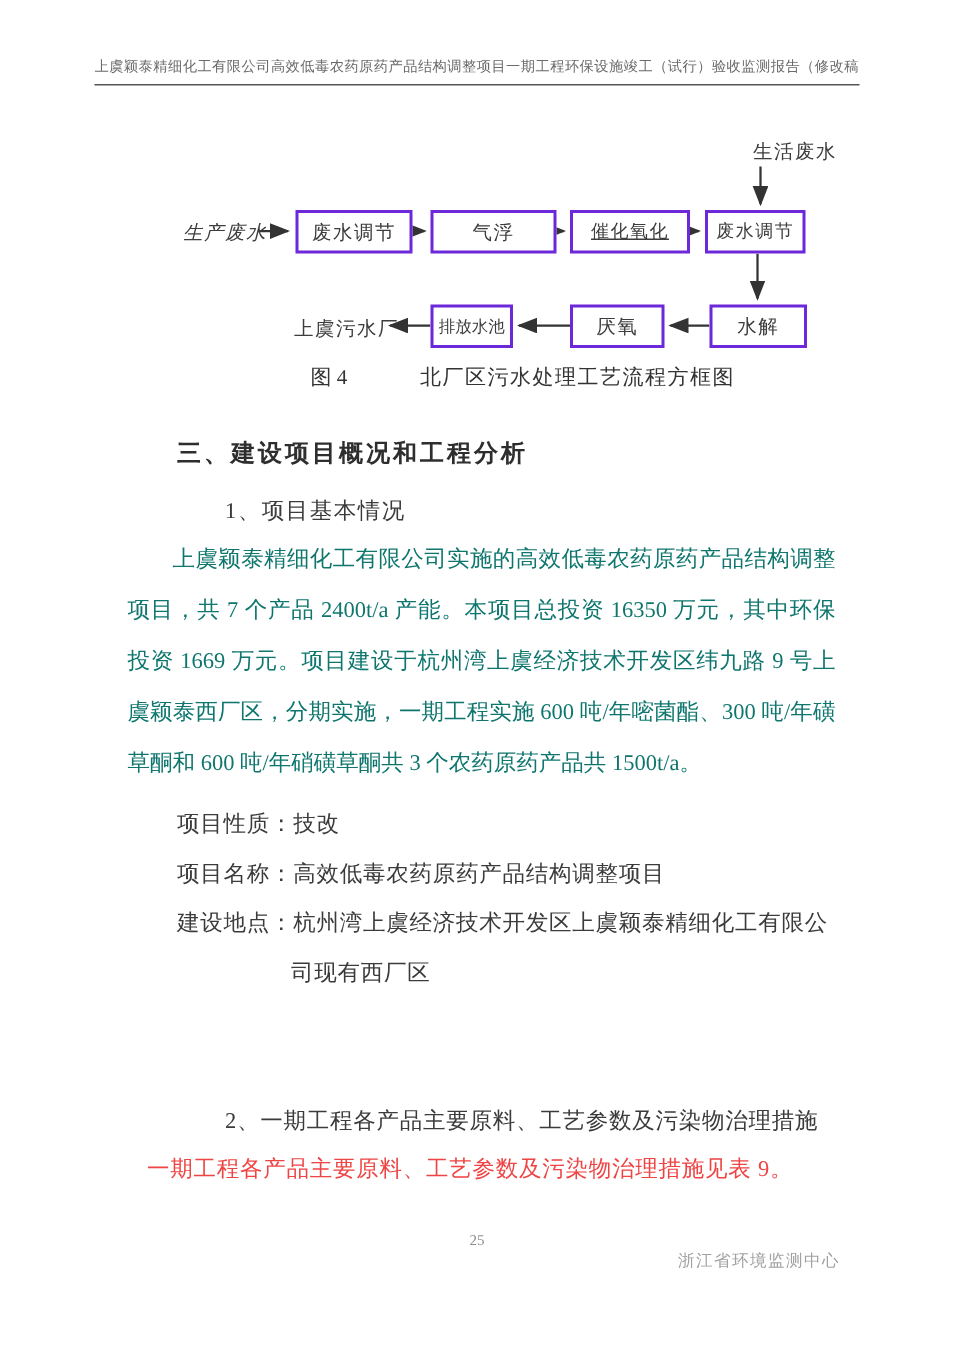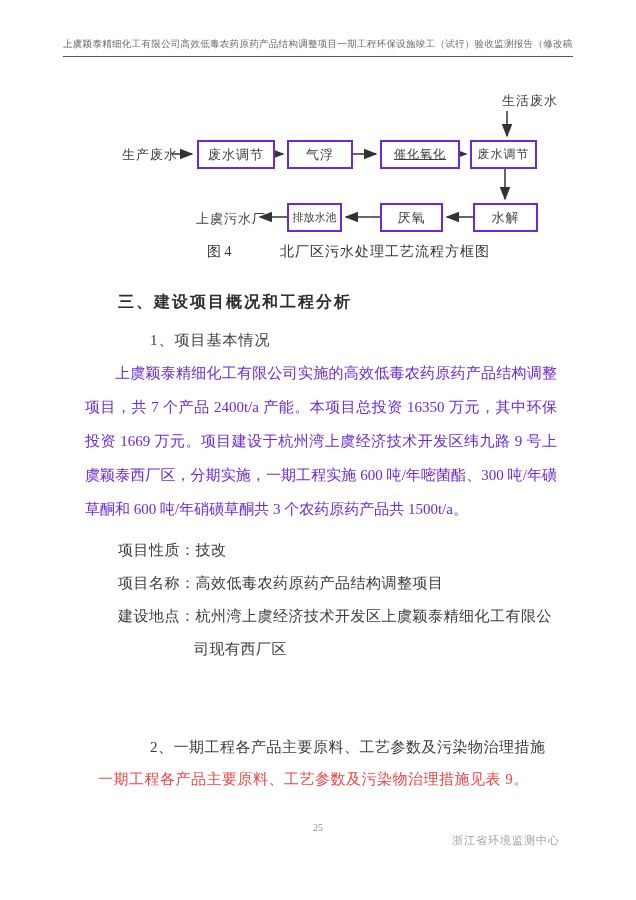--- a/index.html
+++ b/index.html
@@ -32,21 +32,21 @@
   
   .section-heading{
     position:absolute;top:292px;left:118px;font-size:16px;font-weight:bold;
     color:#2e2e2e;letter-spacing:2px;
   }
   .sub-heading{position:absolute;left:118px;font-size:15px;color:#3b3b3b;letter-spacing:1px;margin-left:32px;}
   .sub1{top:331px;}
   .sub2{top:738px;letter-spacing:0.5px;}
   .para1{
     position:absolute;top:356px;left:85px;width:472px;
-    font-size:15px;line-height:34px;text-align:justify;text-indent:2em;color:#6d28d9;
+    font-size:15px;line-height:34px;text-align:justify;text-indent:2em;color:#0f766e;
   }
   .fields{position:absolute;top:534px;left:118px;width:440px;font-size:15px;color:#3b3b3b;}
   .field-row{line-height:33px;letter-spacing:0.5px;}
   .field-row.hanging{padding-left:76px;text-indent:-76px;}
   .field-row.last{margin-top:5px;}
   .para2{
     position:absolute;top:770px;left:98px;width:470px;
     font-size:15px;color:#ef4444;letter-spacing:0.5px;
   }
   
@@ -77,24 +77,24 @@
       <line x1="353" y1="69" x2="376" y2="69" stroke="#333" stroke-width="1.5" marker-end="url(#ah)"></line>
       <line x1="444" y1="69" x2="466" y2="69" stroke="#333" stroke-width="1.5" marker-end="url(#ah)"></line>
       <line x1="507" y1="26" x2="507" y2="51" stroke="#333" stroke-width="1.5" marker-end="url(#ah)"></line>
       <line x1="505" y1="84" x2="505" y2="114" stroke="#333" stroke-width="1.5" marker-end="url(#ah)"></line>
       <line x1="473" y1="132" x2="447" y2="132" stroke="#333" stroke-width="1.5" marker-end="url(#ah)"></line>
       <line x1="380" y1="132" x2="346" y2="132" stroke="#333" stroke-width="1.5" marker-end="url(#ah)"></line>
       <line x1="287" y1="132" x2="260" y2="132" stroke="#333" stroke-width="1.5" marker-end="url(#ah)"></line>
     </svg>
 
     <div class="flow-label" style="left:478px;top:7px;margin-left:24px;">生活废水</div>
-    <div class="flow-label" style="left:122px;top:61px;">生产废水</div>
+    <div class="flow-label" style="left:122px;top:61px;font-style:italic;">生产废水</div>
 
     <div class="flow-box" style="left:197px;top:55px;width:78px;">废水调节</div>
-    <div class="flow-box" style="left:287px;top:55px;width:66px;">气浮</div>
+    <div class="flow-box" style="left:287px;top:55px;width:84px;">气浮</div>
     <div class="flow-box" style="left:380px;top:55px;width:80px;font-size:12px;text-decoration:underline;">催化氧化</div>
     <div class="flow-box" style="left:470px;top:55px;width:67px;font-size:12px;">废水调节</div>
 
     <div class="flow-box" style="left:473px;top:118px;width:65px;">水解</div>
     <div class="flow-box" style="left:380px;top:118px;width:63px;">厌氧</div>
     <div class="flow-box" style="left:287px;top:118px;width:55px;font-size:11px;letter-spacing:0;">排放水池</div>
 
     <div class="flow-label" style="left:196px;top:125px;">上虞污水厂</div>
 
     <div class="fig-caption">

